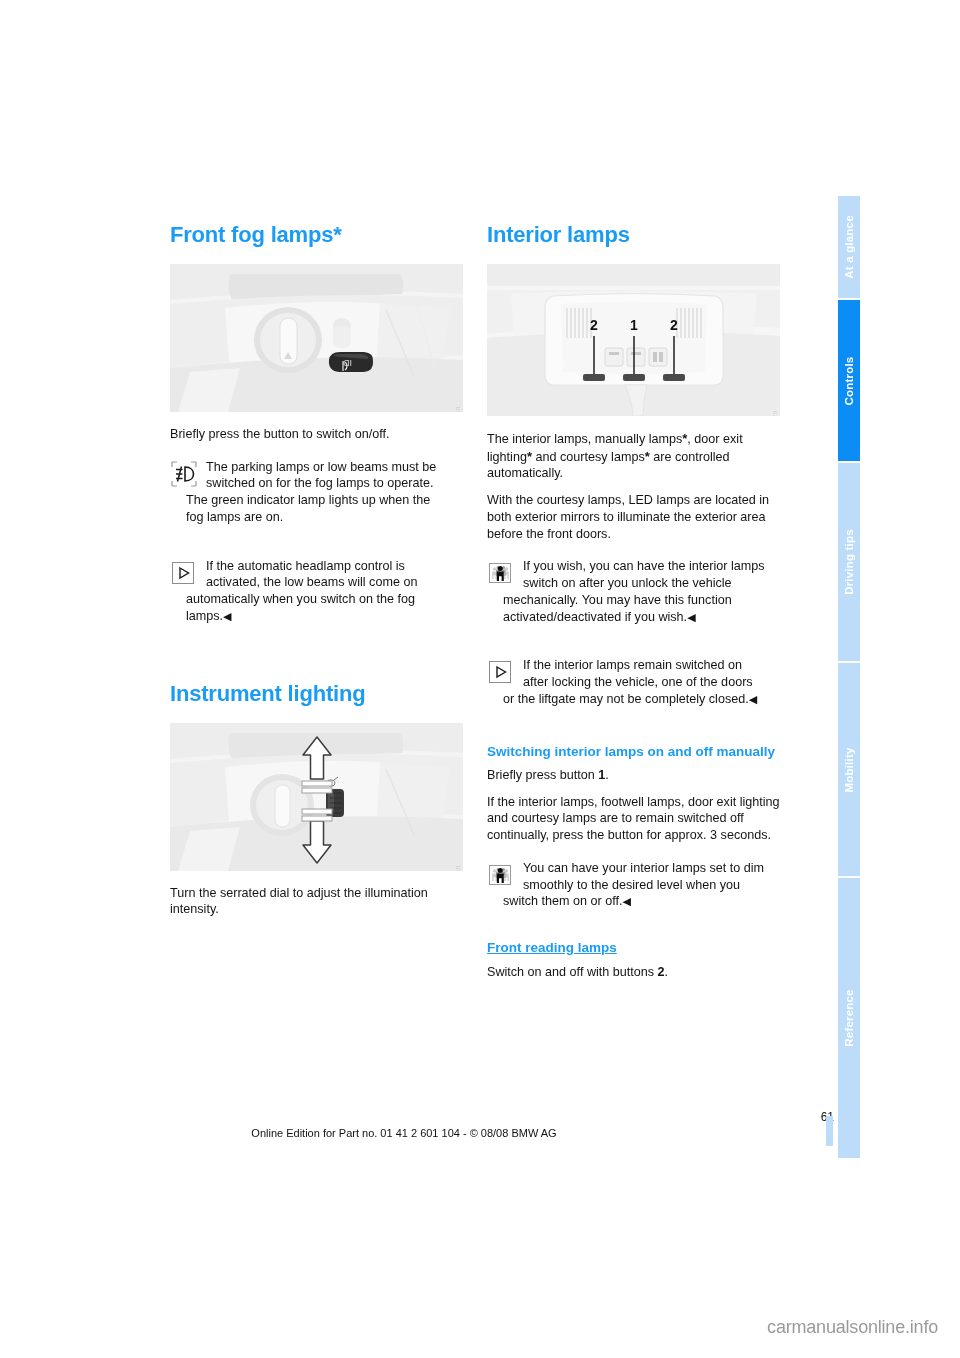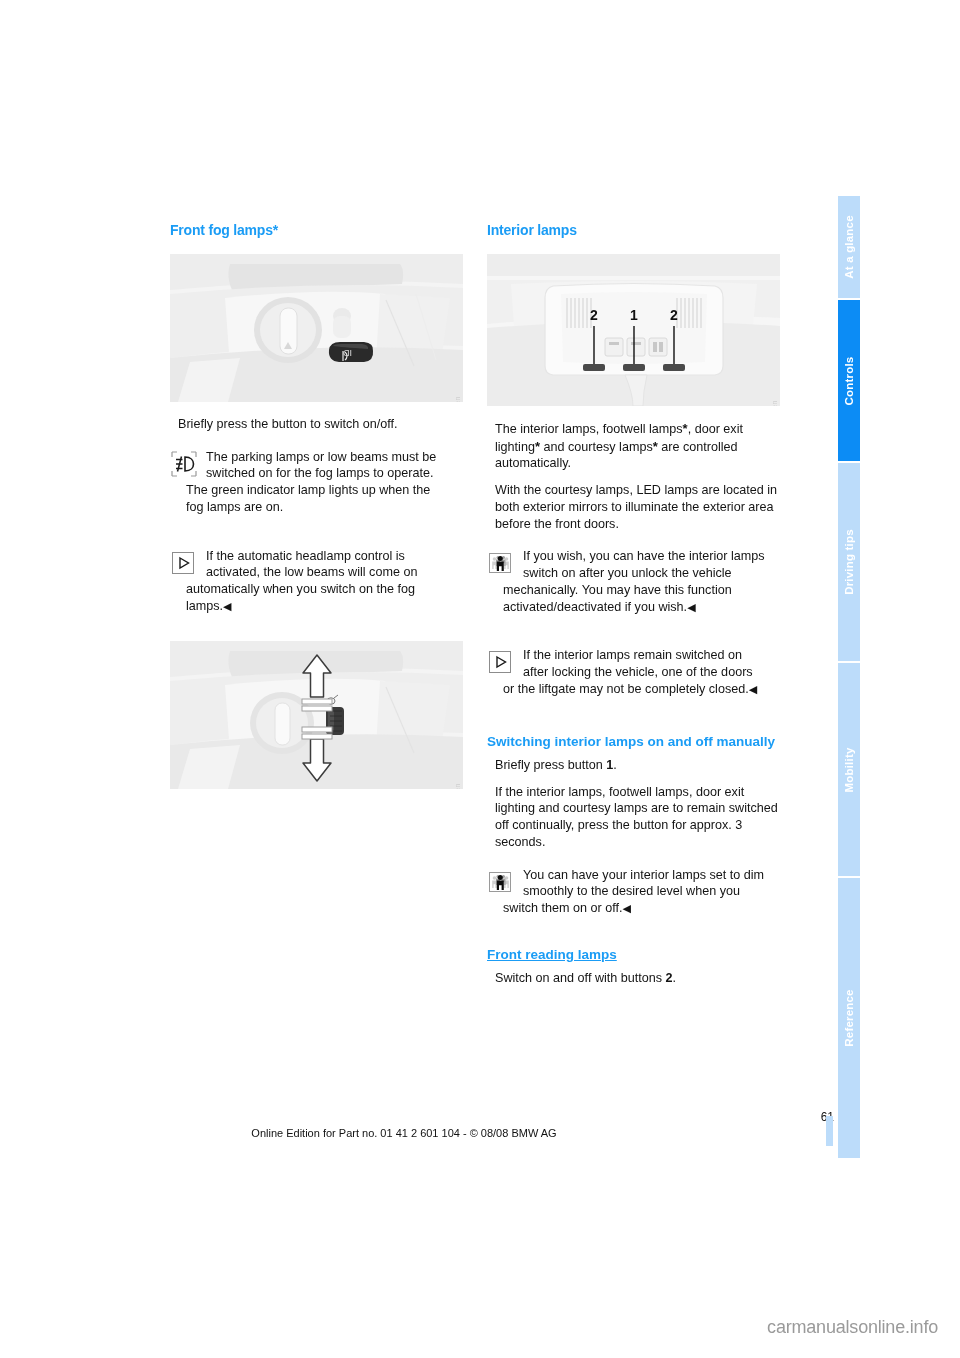--- a/index.html
+++ b/index.html
@@ -56,40 +56,40 @@
   .col {
     position: absolute;
     width: 295px;
     top: 222px;
   }
   .col-left  { left: 170px; }
   .col-right { left: 487px; }
 
   h1.sec {
     color: #1a9cf5;
-    font-size: 14px;
+    font-size: 22px;
     font-weight: bold;
     margin: 0 0 16px 0;
     letter-spacing: -0.2px;
   }
   h1.sec.spaced { margin-top: 40px; }
 
   h2.sub {
     color: #1a9cf5;
     font-size: 13.5px;
     font-weight: bold;
     margin: 20px 0 7px 0;
     line-height: 1.22;
   }
 
   p.body {
     font-size: 12.6px;
     line-height: 1.33;
     color: #141414;
-    margin: 0 0 10px 8px;
+    margin: 0 0 10px 0;
   }
   p.body b { font-weight: bold; }
   .star { font-weight: bold; font-size: 13px; }
   .endmark { font-size: 11px; letter-spacing: -0.5px; }
 
   
   .fig {
     position: relative;
     width: 293px;
     height: 148px;
@@ -248,20 +248,21 @@
     <div class="note">
       <span class="icon">
         <svg width="28" height="28" viewBox="0 0 28 28">
           <rect x="2.5" y="3.5" width="21" height="21" fill="#ffffff" stroke="#8c8c8c" stroke-width="1"></rect>
           <path d="M10,9 L18.5,14 L10,19 Z" fill="none" stroke="#1a1a1a" stroke-width="1.4"></path>
         </svg>
       </span>
       <p><span>If the automatic headlamp control is activated, the low beams will come on automatically when you switch on the fog lamps.</span><span class="endmark">◀</span></p>
     </div>
 
+    <h1 class="sec spaced">Instrument lighting</h1>
 
     <div class="fig">
       <svg width="293" height="148" viewBox="0 0 293 148">
         <rect x="0" y="0" width="293" height="148" fill="#f4f4f4"></rect>
         <path d="M0,0 H293 V30 Q150,22 0,36 Z" fill="#ededed"></path>
         <path d="M60,10 H230 Q235,16 232,30 L62,36 Q56,22 60,10 Z" fill="#e6e6e6"></path>
         <path d="M0,40 Q150,26 293,34 V92 Q150,86 0,104 Z" fill="#eeeeee"></path>
         <path d="M55,44 Q150,34 215,40 L210,110 Q130,116 60,112 Z" fill="#f7f7f7"></path>
         <path d="M210,40 L280,44 L272,100 L206,106 Z" fill="#f0f0f0"></path>
         <path d="M0,104 Q150,88 293,96 V148 H0 Z" fill="#e9e9e9"></path>
@@ -294,20 +295,21 @@
           <rect x="132" y="58" width="30" height="5"></rect>
           <rect x="132" y="65" width="30" height="5"></rect>
           <rect x="132" y="86" width="30" height="5"></rect>
           <rect x="132" y="93" width="30" height="5"></rect>
         </g>
         <path d="M216,46 L244,112" stroke="#e3e3e3" stroke-width="1.2" fill="none"></path>
       </svg>
       <span class="fig-code">WFOC5404en</span>
     </div>
 
+    <p class="body">Turn the serrated dial to adjust the illumination intensity.</p>
   </div>
 
   <div class="col col-right">
 
     <h1 class="sec">Interior lamps</h1>
 
     <div class="fig" style="height:152px;">
       <svg width="293" height="152" viewBox="0 0 293 152">
         <rect x="0" y="0" width="293" height="152" fill="#f6f6f6"></rect>
         <path d="M0,0 H293 V22 H0 Z" fill="#ededed"></path>
@@ -359,21 +361,21 @@
           <line x1="147" y1="72" x2="147" y2="110"></line>
           <line x1="187" y1="72" x2="187" y2="110"></line>
         </g>
         <text x="107" y="66" text-anchor="middle" font-family="'Liberation Sans',sans-serif" font-size="14" font-weight="bold" fill="#111111">2</text>
         <text x="147" y="66" text-anchor="middle" font-family="'Liberation Sans',sans-serif" font-size="14" font-weight="bold" fill="#111111">1</text>
         <text x="187" y="66" text-anchor="middle" font-family="'Liberation Sans',sans-serif" font-size="14" font-weight="bold" fill="#111111">2</text>
       </svg>
       <span class="fig-code">WFOC3624en</span>
     </div>
 
-    <p class="body"><span>The interior lamps, footwell lamps</span><span class="star">*</span><span>, door exit lighting</span><span class="star">*</span><span> and courtesy lamps</span><span class="star">*</span><span> are controlled automatically.</span></p>
+    <p class="body"><span>The interior lamps, manually lamps</span><span class="star">*</span><span>, door exit lighting</span><span class="star">*</span><span> and courtesy lamps</span><span class="star">*</span><span> are controlled automatically.</span></p>
 
     <p class="body">With the courtesy lamps, LED lamps are located in both exterior mirrors to illuminate the exterior area before the front doors.</p>
 
     <div class="note">
       <span class="icon">
         <svg width="28" height="28" viewBox="0 0 28 28">
           <rect x="2.5" y="4.5" width="21" height="19" fill="#ffffff" stroke="#9a9a9a" stroke-width="1"></rect>
           <g fill="#cfcfcf">
             <circle cx="7.5" cy="10" r="1.8"></circle>
             <path d="M5.2,12.4 h4.6 v7.5 h-1.4 v-3.6 h-1.8 v3.6 h-1.4 z"></path>

